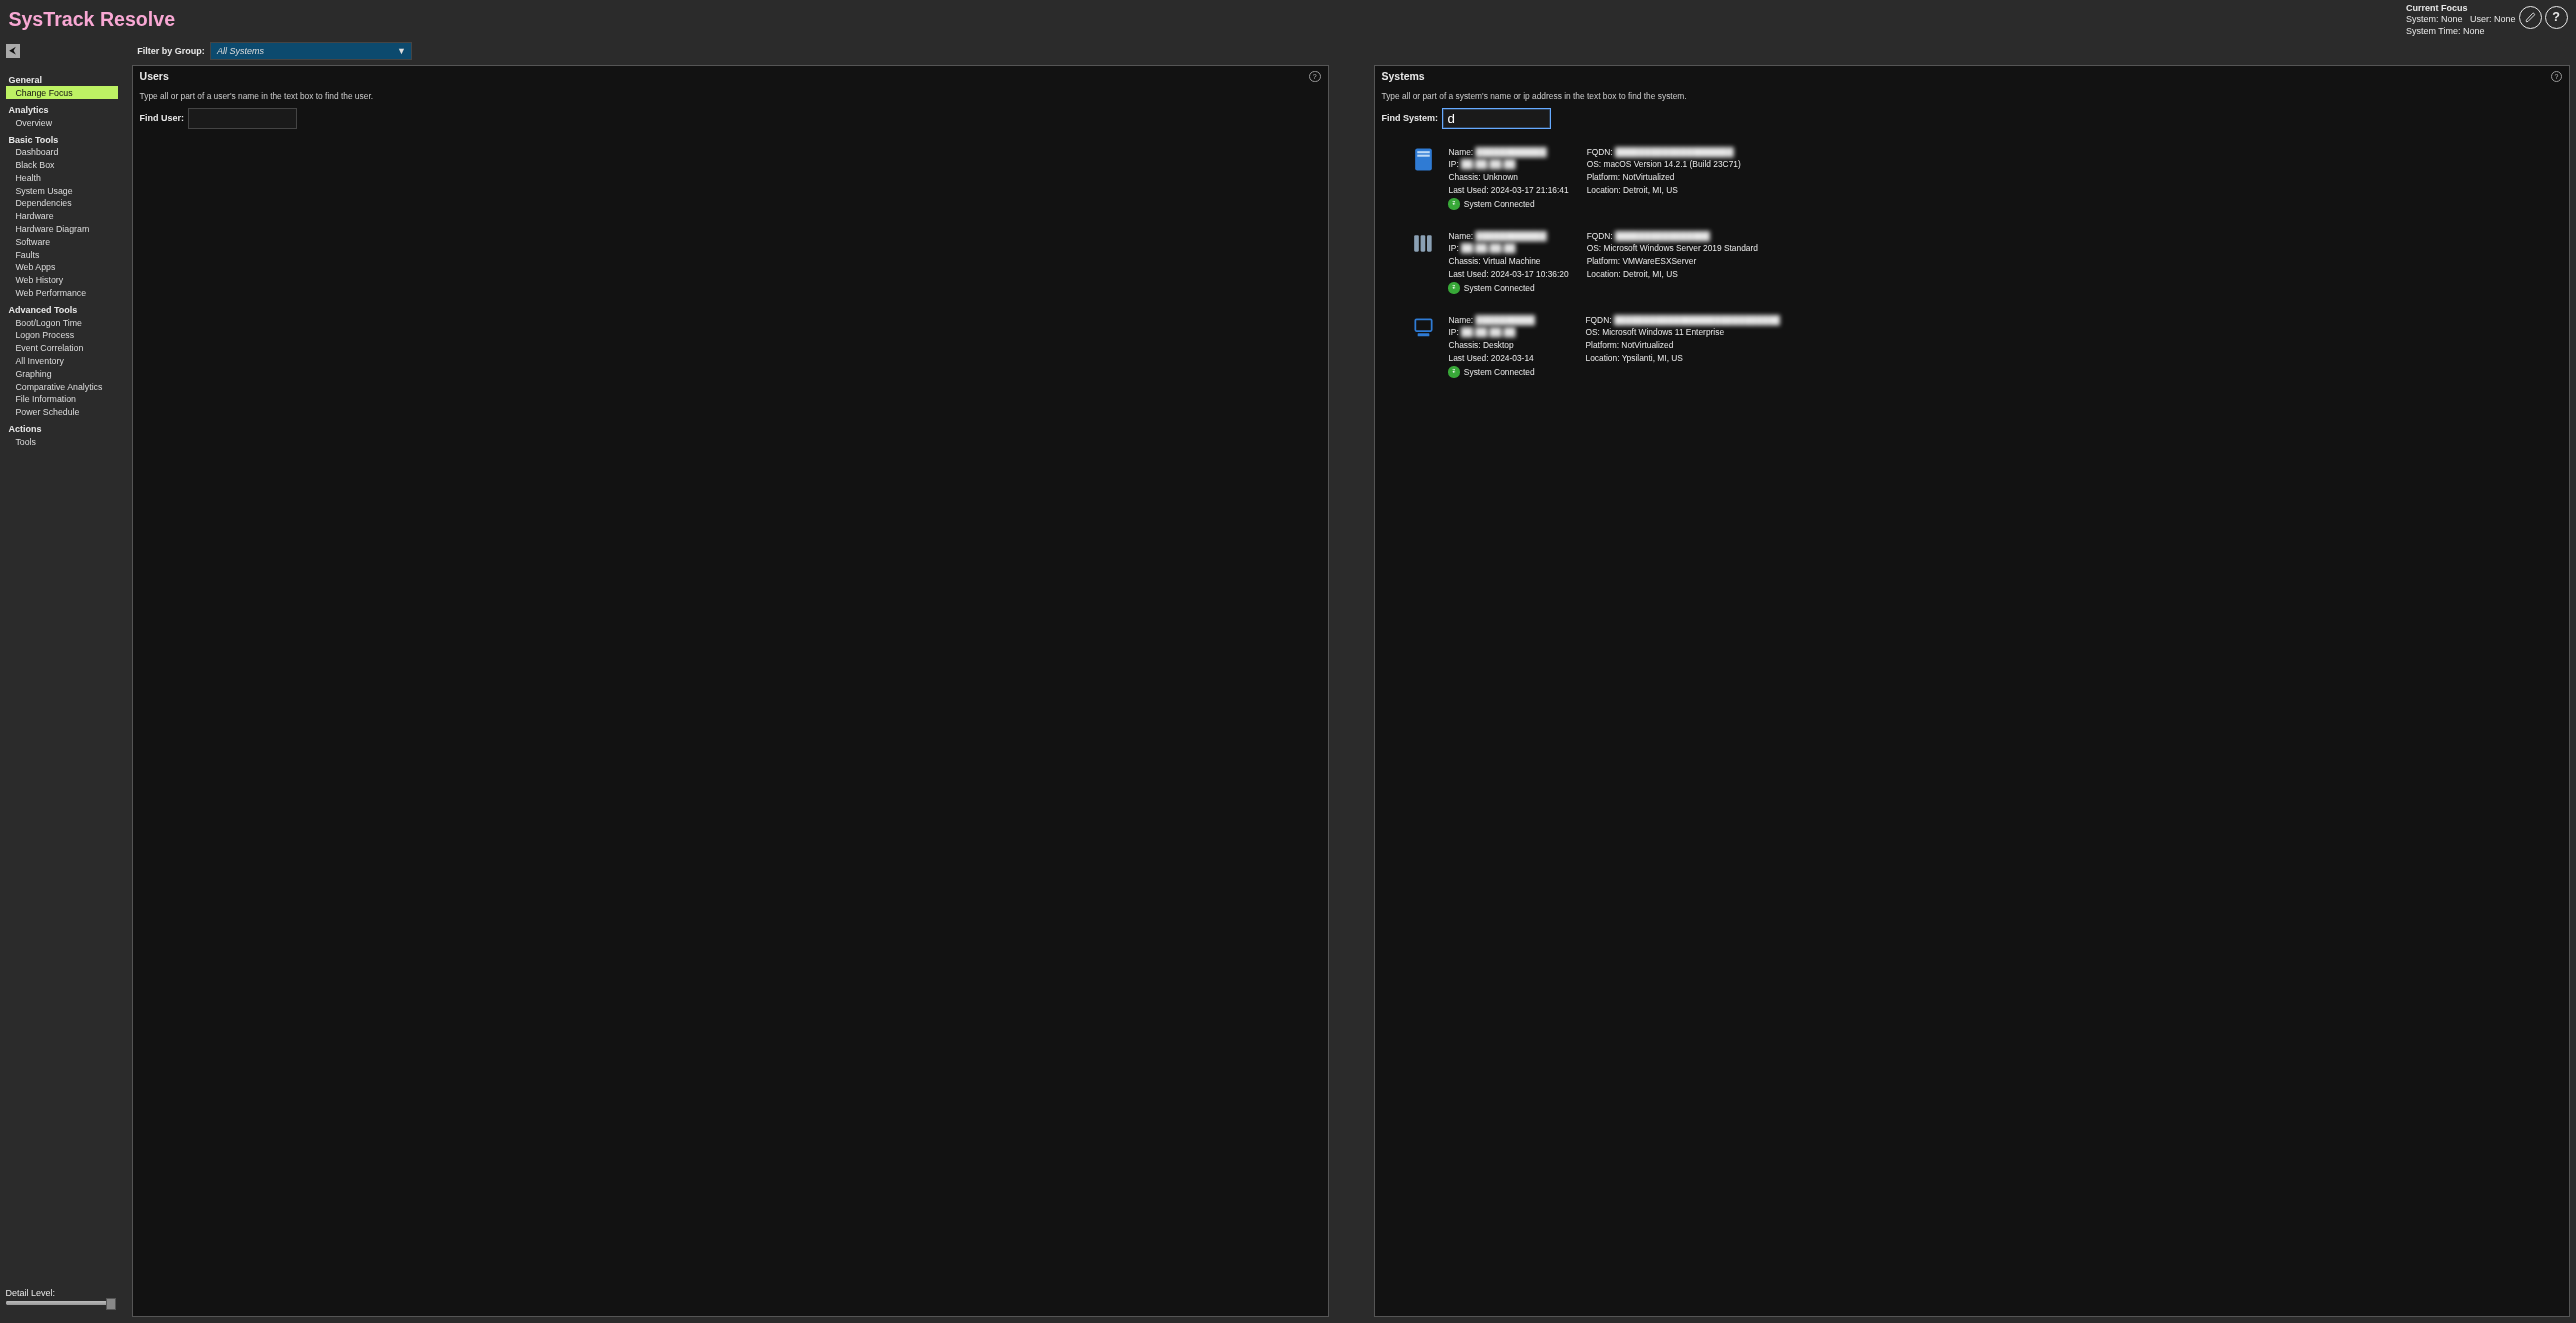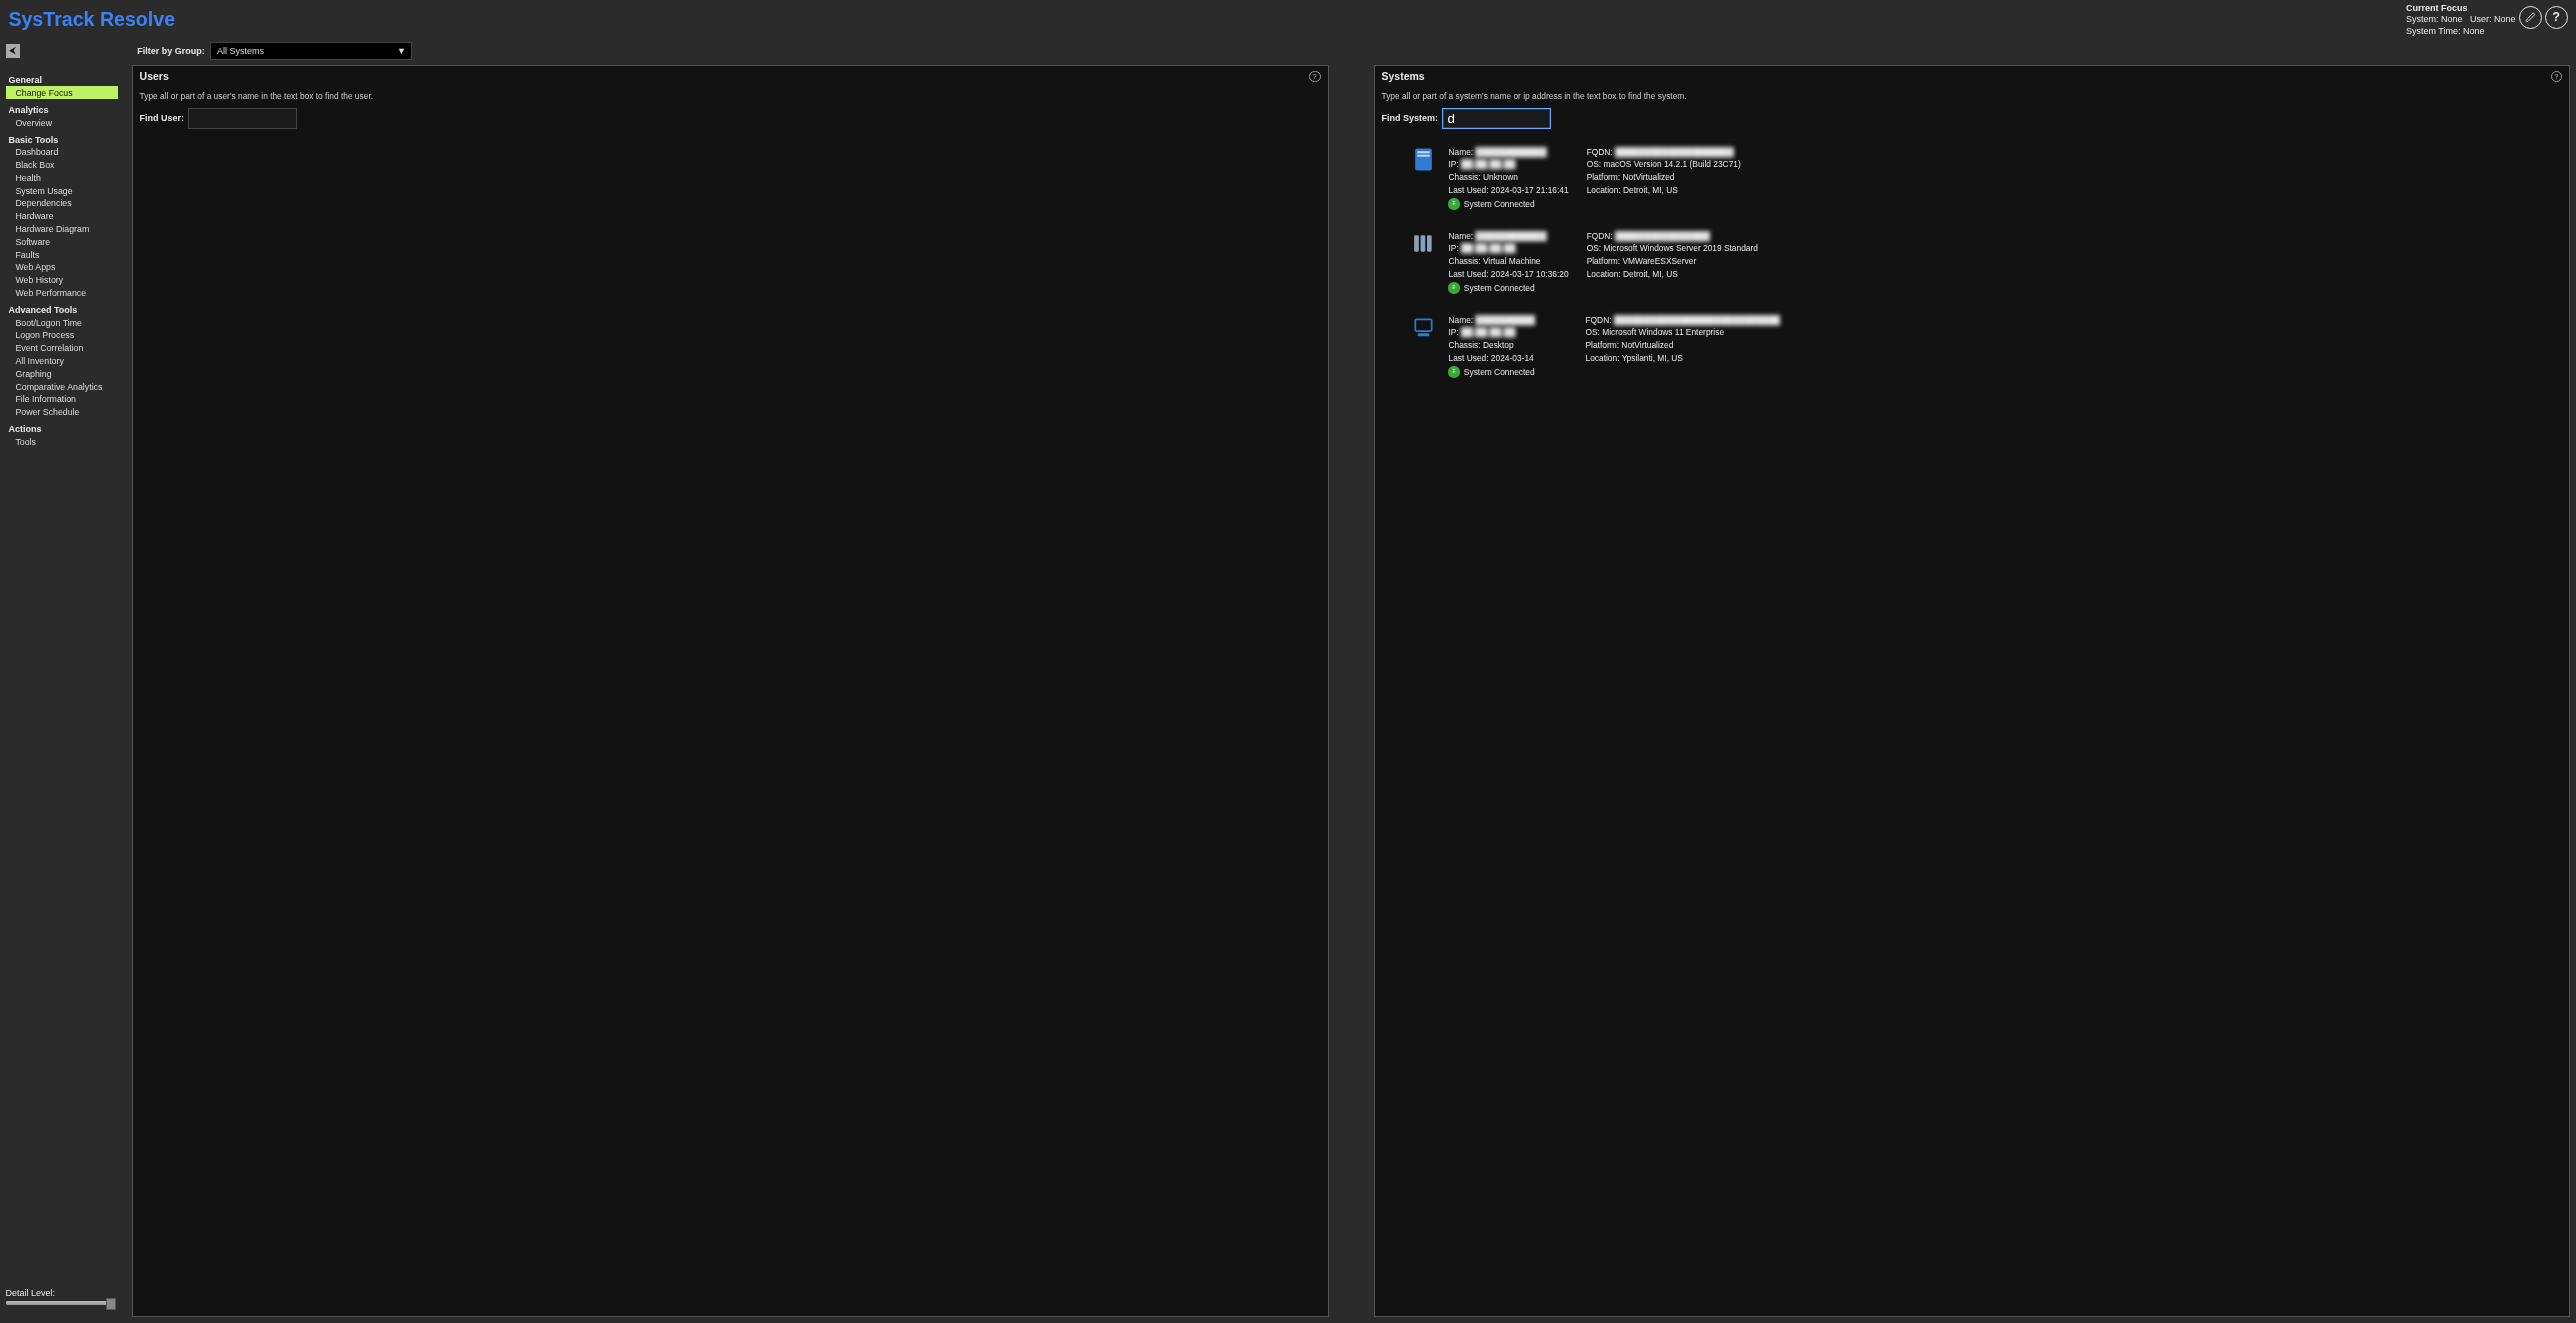--- a/index.html
+++ b/index.html
@@ -19,21 +19,21 @@
   }
   
   .header {
     display: flex;
     align-items: flex-start;
     padding: 2.8px 8.4px 0 8.4px;
   }
   .app-title {
     font-size: 19.6px;
     font-weight: 600;
-    color: #3b82f6;
+    color: #f9a8d4;
     margin: 5.6px 0 4.2px 0;
   }
   .header-right {
     margin-left: auto;
     display: flex;
     align-items: flex-start;
     gap: 3px;
   }
   .focus-block {
     text-align: left;
@@ -71,29 +71,30 @@
     cursor: pointer;
     color: #111;
     font-size: 8.4px;
     font-weight: bold;
   }
   .filter-label {
     margin-left: 112px;
     font-weight: 600;
   }
   .group-select {
-    background: #000000;
+    background: #0c4a6e;
     border: 0.7px solid #444;
     color: #ddd;
     padding: 2.8px 5.6px;
     width: 189px;
     display: flex;
     justify-content: space-between;
     align-items: center;
     cursor: pointer;
+    font-style: italic;
   }
   
   .body {
     flex: 1;
     display: flex;
     min-height: 0;
     padding: 0 5.6px 5.6px 5.6px;
     gap: 14px;
   }
   

